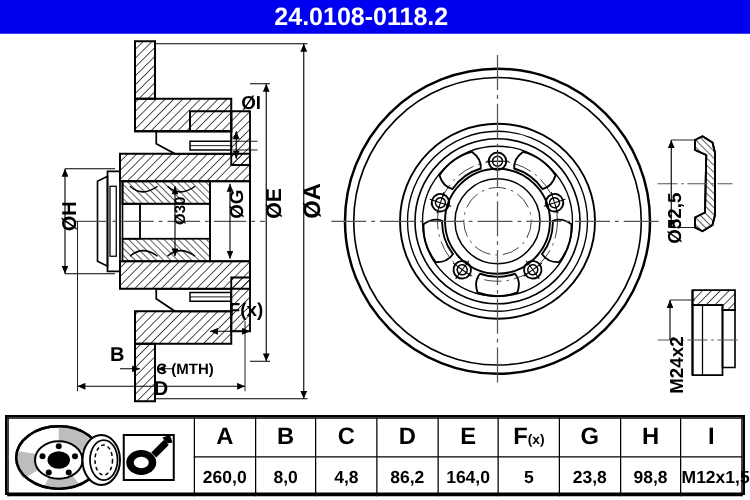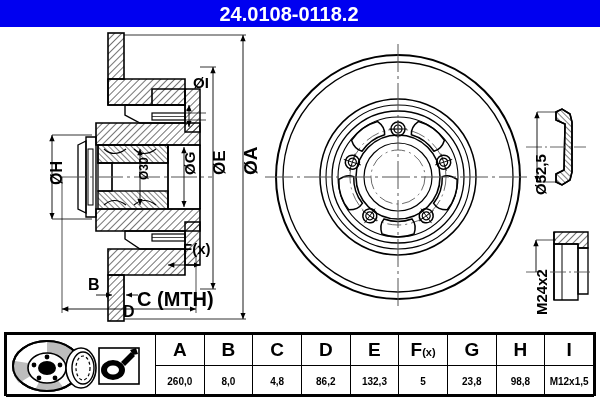--- a/index.html
+++ b/index.html
@@ -51,21 +51,21 @@
     border:2px solid #000;box-sizing:border-box;background:#fff;
   }
   table.spec{
     border-collapse:collapse;width:100%;height:100%;table-layout:fixed;
   }
   table.spec td{
     border:1.5px solid #000;text-align:center;vertical-align:middle;
     font-weight:bold;color:#000;padding:0;
   }
   table.spec tr.hdr td{font-size:19px;height:30px;}
-  table.spec tr.val td{font-size:10px;height:30px;}
+  table.spec tr.val td{font-size:14px;height:30px;}
   td.icons{border-left:none;border-top:none;border-bottom:none;width:148px;position:relative;padding:0;}
   .iconcell{position:relative;width:148px;height:60px;}
   .fsub{font-size:11px;vertical-align:baseline;}
 </style>
 </head>
 <body>
 
 <div id="root">
 
   <div class="header">
@@ -281,21 +281,21 @@
   </div>
 
   <div class="dim rot" style="left:240px;top:175px;font-size:19px;">ØA</div>
   <div class="dim rot" style="left:210px;top:175px;font-size:17px;">ØE</div>
   <div class="dim rot" style="left:181px;top:175px;font-size:15px;">ØG</div>
   <div class="dim rot" style="left:137px;top:180px;font-size:12px;">Ø30</div>
   <div class="dim rot" style="left:48px;top:185px;font-size:16px;">ØH</div>
   <div class="dim" style="left:193px;top:74px;font-size:15px;">ØI</div>
 
   <div class="dim" style="left:88px;top:276px;font-size:16px;">B</div>
-  <div class="dim" style="left:137px;top:288px;font-size:20px;">C (MTH)</div>
+  <div class="dim" style="left:125px;top:288px;font-size:12px;">C (MTH)</div>
   <div class="dim" style="left:123px;top:303px;font-size:16px;">D</div>
   <div class="dim" style="left:183px;top:240px;font-size:15px;">F(x)</div>
 
   <div class="dim rot" style="left:532px;top:195px;font-size:15px;">Ø52,5</div>
   <div class="dim rot" style="left:533px;top:315px;font-size:15px;">M24x2</div>
 
   <div class="tablewrap">
     <table class="spec">
       <tbody>
           <tr class="hdr">
@@ -342,21 +342,21 @@
         <td><span>F</span><span class="fsub">(x)</span></td>
         <td>G</td>
         <td>H</td>
         <td>I</td>
       </tr>
       <tr class="val">
         <td>260,0</td>
         <td>8,0</td>
         <td>4,8</td>
         <td>86,2</td>
-        <td>132,3</td>
+        <td>164,0</td>
         <td>5</td>
         <td>23,8</td>
         <td>98,8</td>
         <td>M12x1,5</td>
       </tr>
     </tbody>
       </table>
   </div>
 
 </div>

